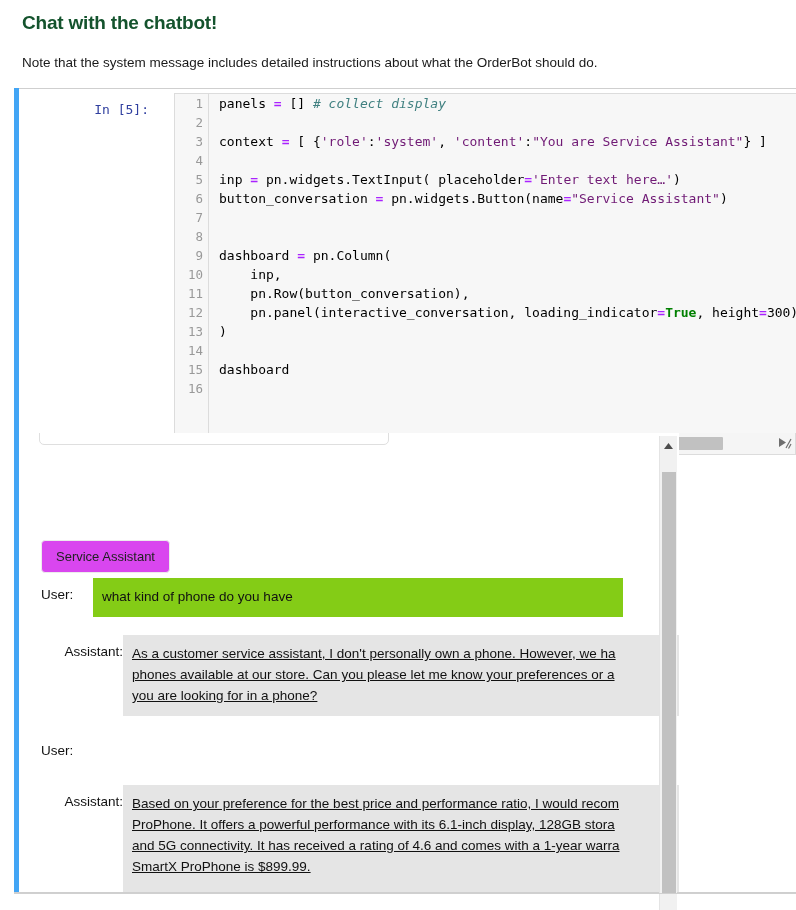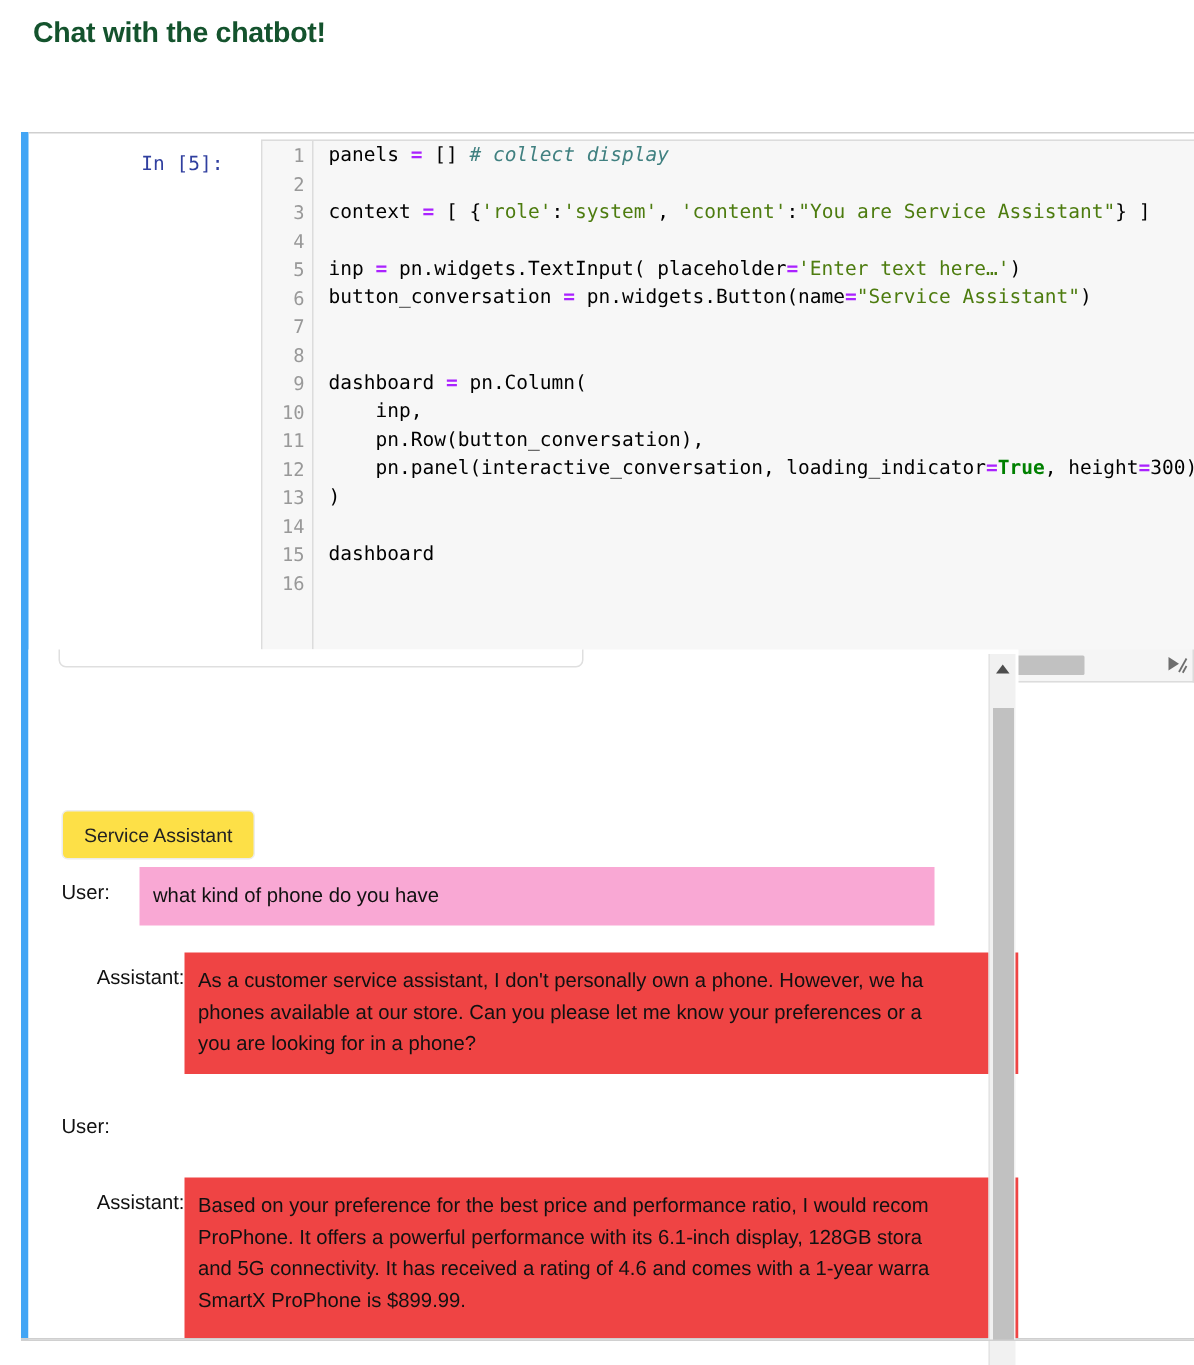--- a/index.html
+++ b/index.html
@@ -101,21 +101,21 @@
   .code-line {
     font-family: "DejaVu Sans Mono", monospace;
     font-size: 13px;
     line-height: 19px;
     white-space: pre;
     padding-left: 9px;
     color: #000000;
   }
   .tk-op   { color: #AA22FF; font-weight: bold; }
   .tk-com  { color: #408080; font-style: italic; }
-  .tk-str  { color: #4d7c0f; }
+  .tk-str  { color: #701a75; }
   .tk-kw   { color: #008000; font-weight: bold; }
 
   
   #code-hscroll {
     position: absolute;
     left: 160px; top: 345px;
     width: 622px; height: 22px;
     background: #f5f5f5;
     border: 1px solid #dcdcdc;
     border-top: none;
@@ -152,21 +152,21 @@
     width: 350px; height: 30px;
     border: 1px solid #dfdfdf;
     border-radius: 5px;
     background: #ffffff;
     box-sizing: border-box;
   }
   #svc-button {
     position: absolute;
     left: 22px; top: 107px;
     padding: 8px 14px;
-    background: #fde047;
+    background: #d946ef;
     border: 1px solid #ececec;
     border-radius: 4px;
     font-size: 13px;
     color: #222222;
     font-family: "Liberation Sans", sans-serif;
     cursor: pointer;
   }
 
   
   #chat-area {
@@ -192,28 +192,29 @@
   .chat-label.asst-lbl { width: 82px; text-align: right; }
   .chat-body {
     flex: 0 0 auto;
     font-size: 13.5px;
     line-height: 21px;
     color: #111111;
     padding: 8px 10px 10px 9px;
     white-space: pre;
   }
   .chat-body.user-body {
-    background: #f9a8d4;
+    background: #84cc16;
     width: 530px;
     box-sizing: border-box;
   }
   .chat-body.asst-body {
-    background: #ef4444;
+    background: #e5e5e5;
     width: 560px;
     box-sizing: border-box;
+    text-decoration: underline;
   }
   .spacer-gap { height: 18px; }
 
   
   #out-vscroll {
     position: absolute;
     left: 645px; top: 348px;
     width: 18px; height: 514px;
     background: #f1f1f1;
     border-left: 1px solid #e4e4e4;
@@ -232,20 +233,21 @@
     left: 14px; top: 893px;
     width: 782px; height: 1px;
     background: #d0d0d0;
   }
 </style>
 </head>
 <body>
 
 <div id="md-area">
   <h1 id="page-title">Chat with the chatbot!</h1>
+  <div id="page-note">Note that the system message includes detailed instructions about what the OrderBot should do.</div>
 </div>
 
 <div id="cell-wrap">
 
   <div id="cell-selbar"></div>
   <div id="cell-topborder"></div>
   <div id="cell-bottomborder"></div>
 
   <div id="in-prompt">In [5]:</div>
 

